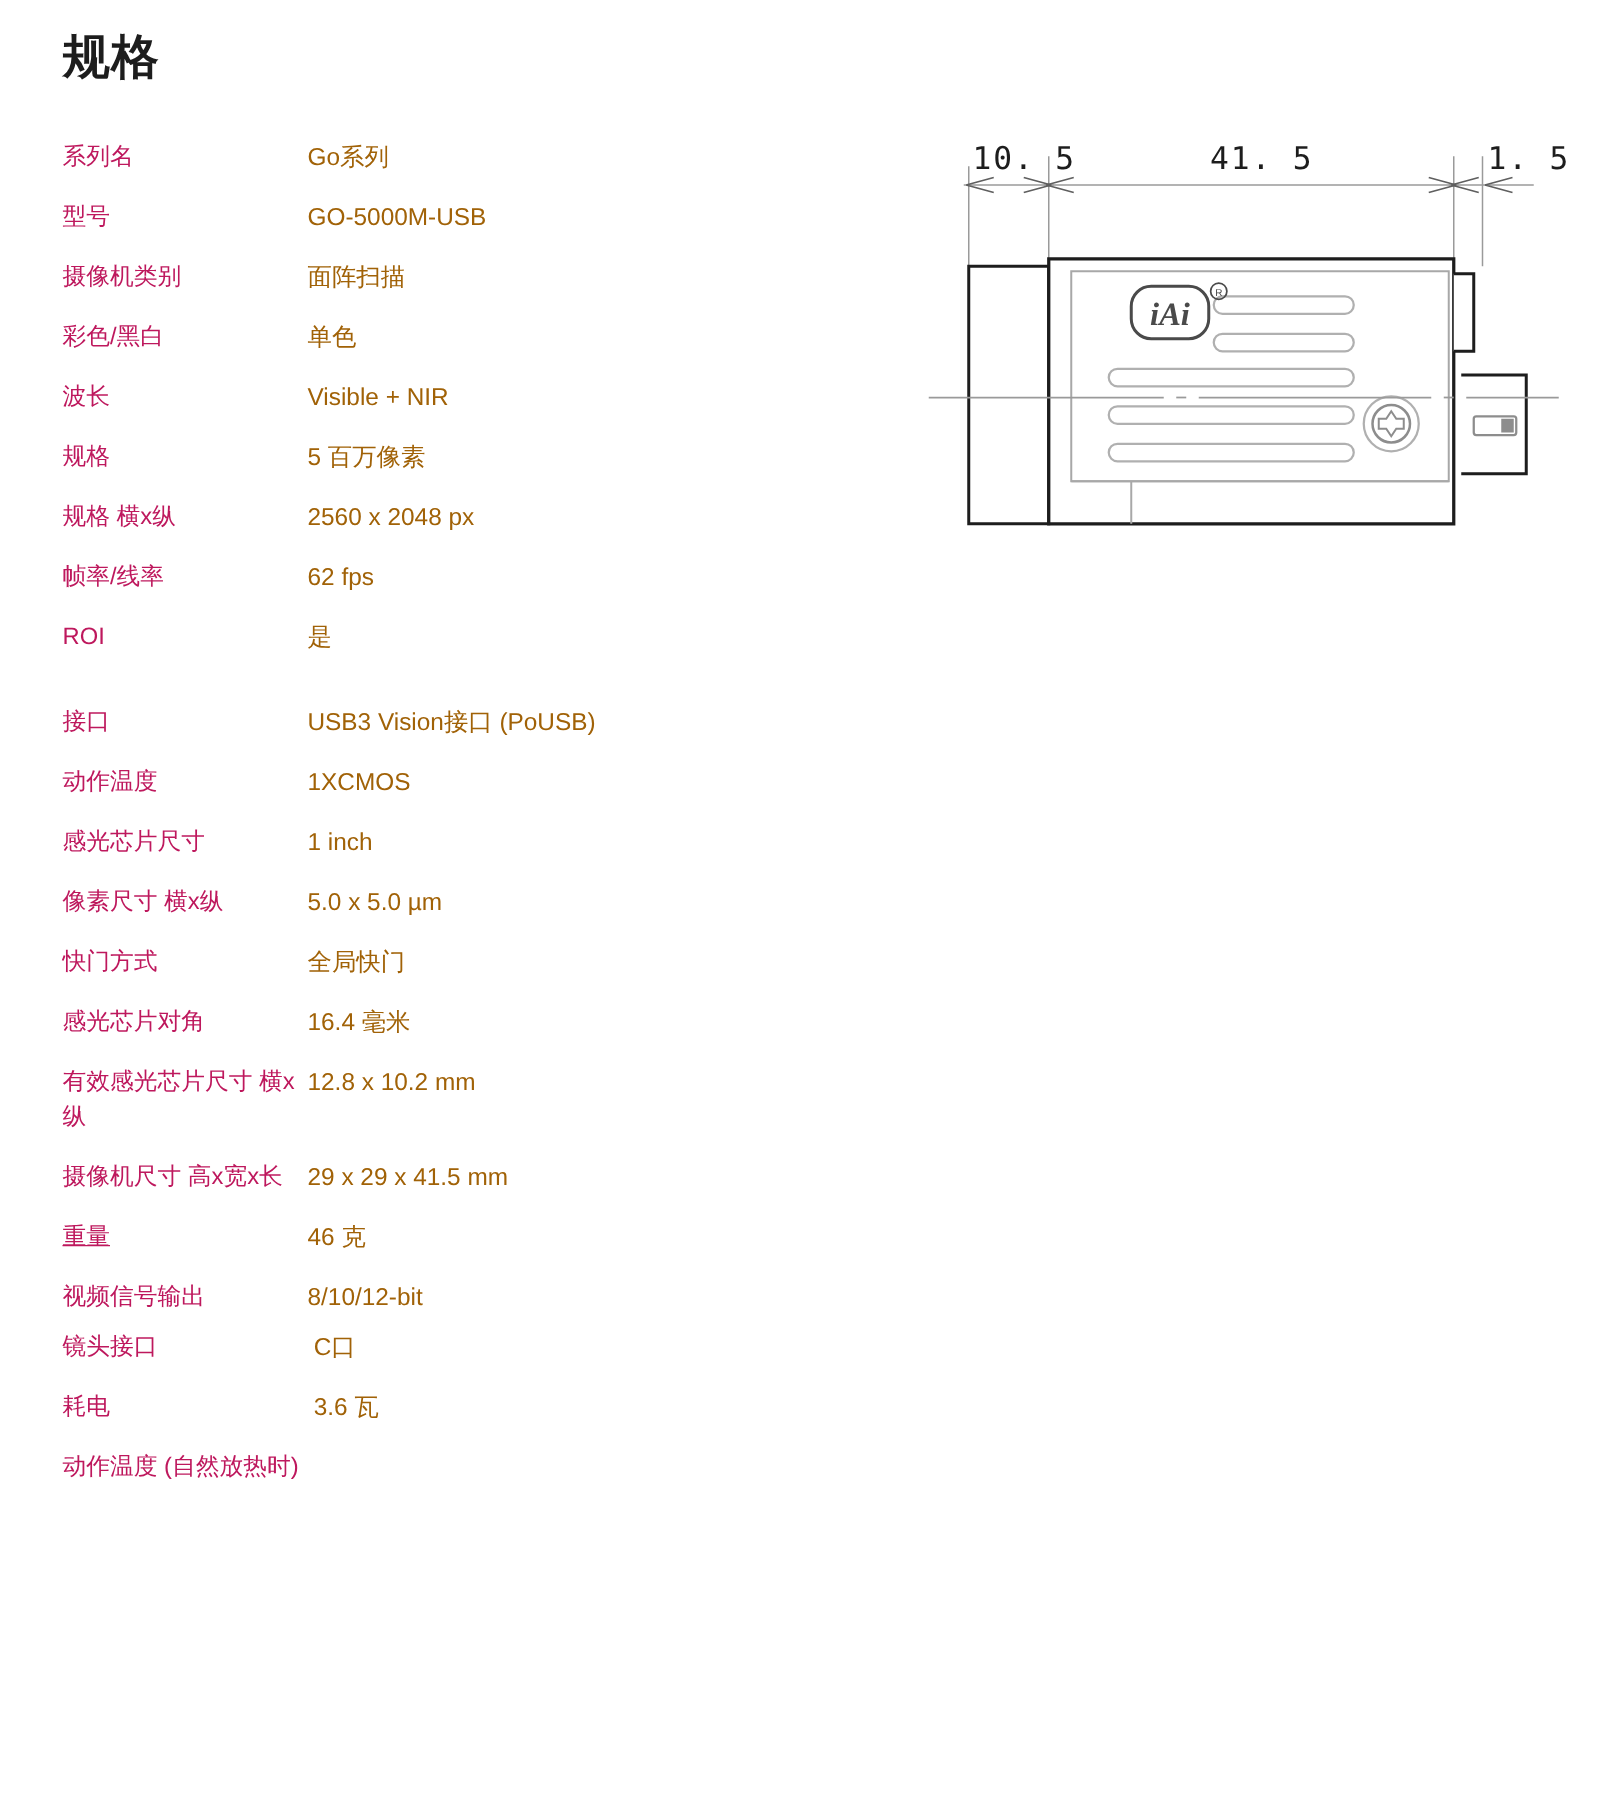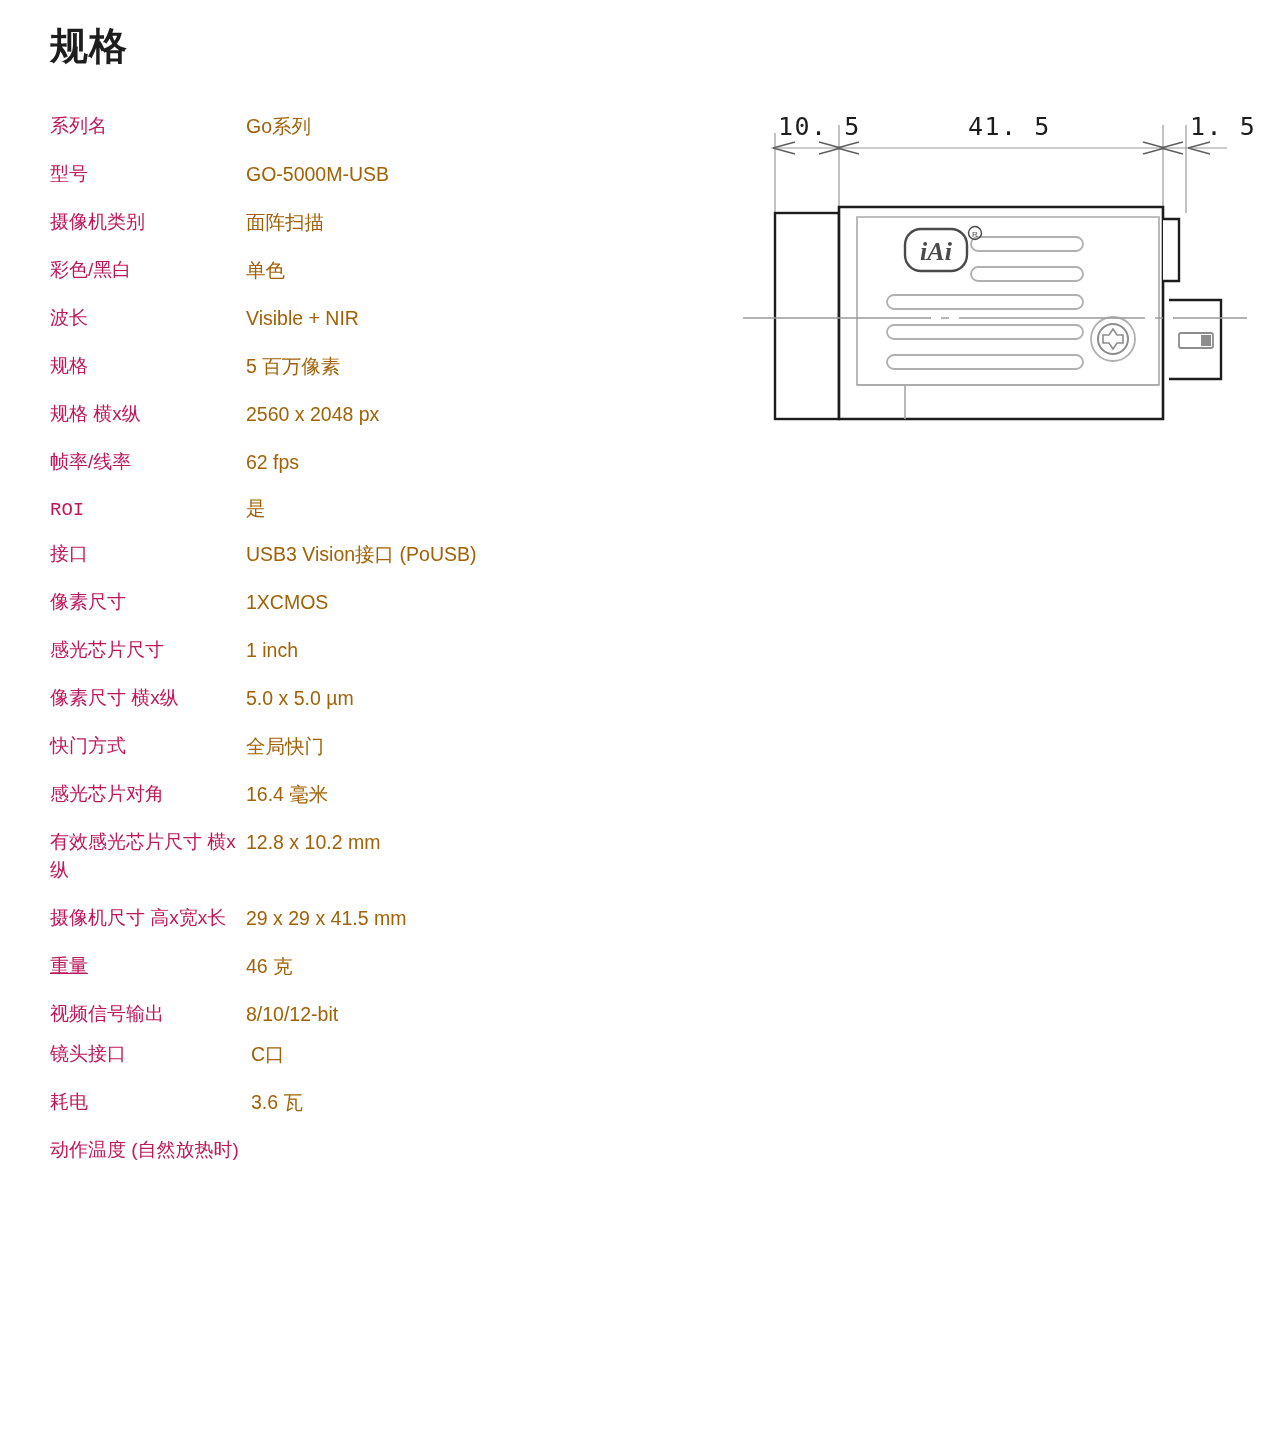--- a/index.html
+++ b/index.html
@@ -40,21 +40,21 @@
     left: 50px;
     top: 112px;
     width: 620px;
   }
   .spec-row {
     display: flex;
     align-items: flex-start;
     margin-bottom: 20px;
   }
   .spec-row.tight { margin-bottom: 12px; }
-  .spec-row.loose { margin-bottom: 16px; font-family: Liberation Mono, monospace; }
+  .spec-row.loose { margin-bottom: 40px; }
   .spec-label {
     width: 196px;
     flex: 0 0 196px;
     font-size: 19px;
     line-height: 28px;
     color: #be185d;
   }
   .spec-label.underlined span { text-decoration: underline; margin-top: 43px; }
   .spec-value {
     flex: 1 1 auto;
@@ -134,21 +134,21 @@
       <div class="spec-label">ROI</div>
       <div class="spec-value">是</div>
     </div>
 
     <div class="spec-row">
       <div class="spec-label">接口</div>
       <div class="spec-value">USB3 Vision接口 (PoUSB)</div>
     </div>
 
     <div class="spec-row">
-      <div class="spec-label">像素尺寸</div>
+      <div class="spec-label">动作温度</div>
       <div class="spec-value">1XCMOS</div>
     </div>
 
 
     <div class="spec-row">
       <div class="spec-label">感光芯片尺寸</div>
       <div class="spec-value">1 inch</div>
     </div>
 
     <div class="spec-row">

